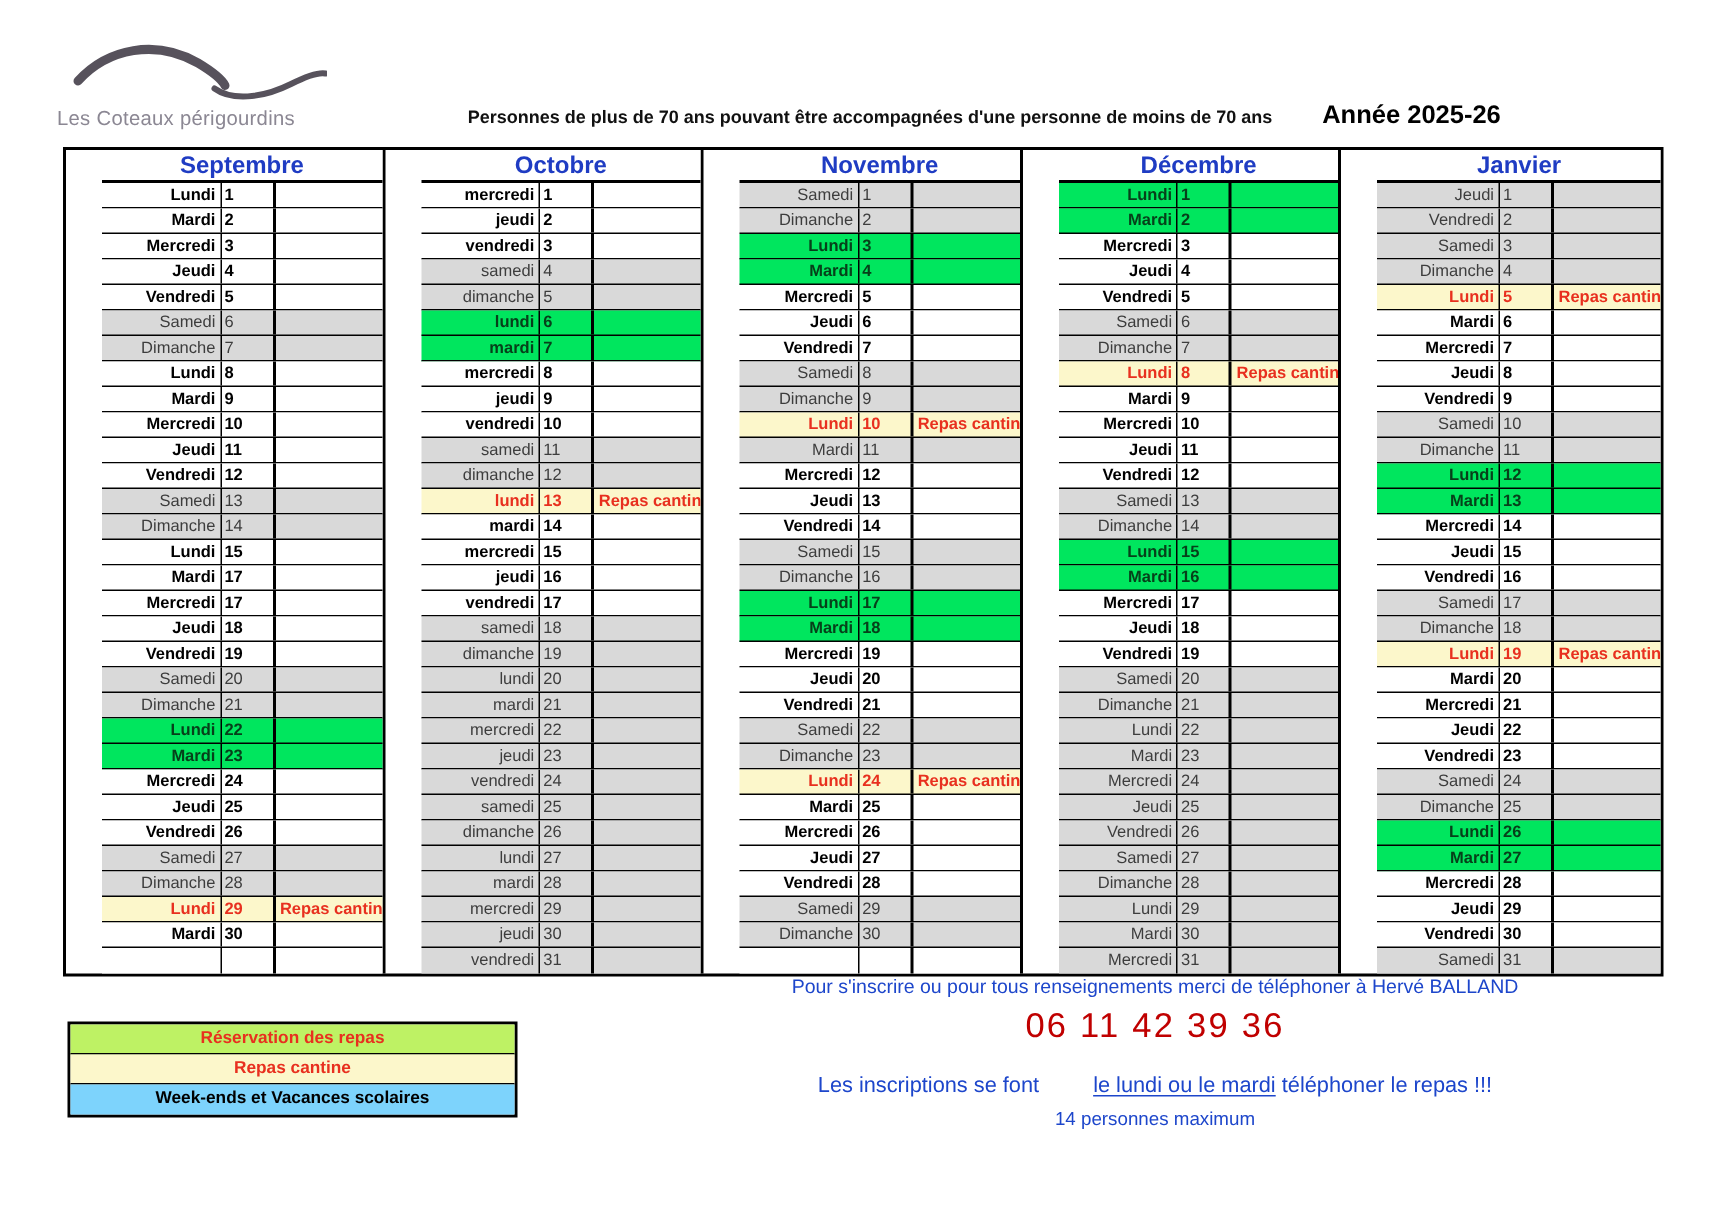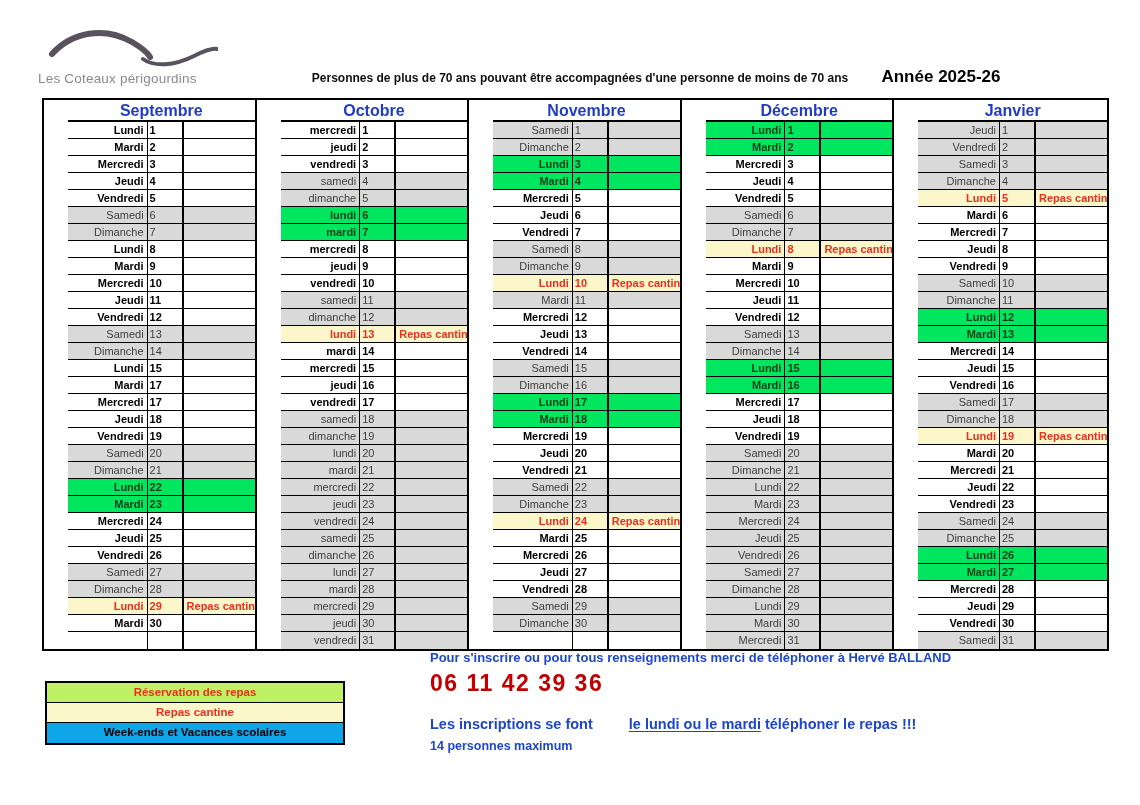--- a/index.html
+++ b/index.html
@@ -41,25 +41,25 @@
   .t-ct .day,.t-ct .num,.t-ct .note{font-weight:bold;color:#e8301f;}
   .t-empty{background:#fff;}
 
   
   .legend{position:absolute;left:45px;top:681px;width:296px;border:2px solid #000;background:#fff;}
   .lrow{height:20px;line-height:19px;text-align:center;font-size:11.5px;font-weight:bold;
         border-bottom:1px solid #000;box-sizing:border-box;}
   .lrow:last-child{border-bottom:0;}
   .lrow.t-rs{background:#bef264;color:#e8301f;}
   .lrow.t-ct{background:#fcf7cb;color:#e8301f;}
-  .lrow.t-we{background:#0ea5e9;color:#000;}
+  .lrow.t-we{background:#7dd3fc;color:#000;}
 
   
-  .footer{position:absolute;left:430px;top:650px;width:680px;
-          color:#1d46cb;font-weight:bold;}
+  .footer{position:absolute;left:430px;top:650px;width:680px;text-align:center;
+          color:#1d46cb;font-weight:normal;}
   .f1{font-size:13px;margin-bottom:5px;}
   .phone{font-size:23px;color:#c00000;letter-spacing:1.5px;margin-bottom:19px;}
   .f3{font-size:14.5px;margin-bottom:7px;}
   .f3 .ul{text-decoration:underline;text-underline-offset:2px;margin-left:32px;}
   .f4{font-size:12.5px;}
 </style>
 </head>
 <body>
 
 <div class="page">

